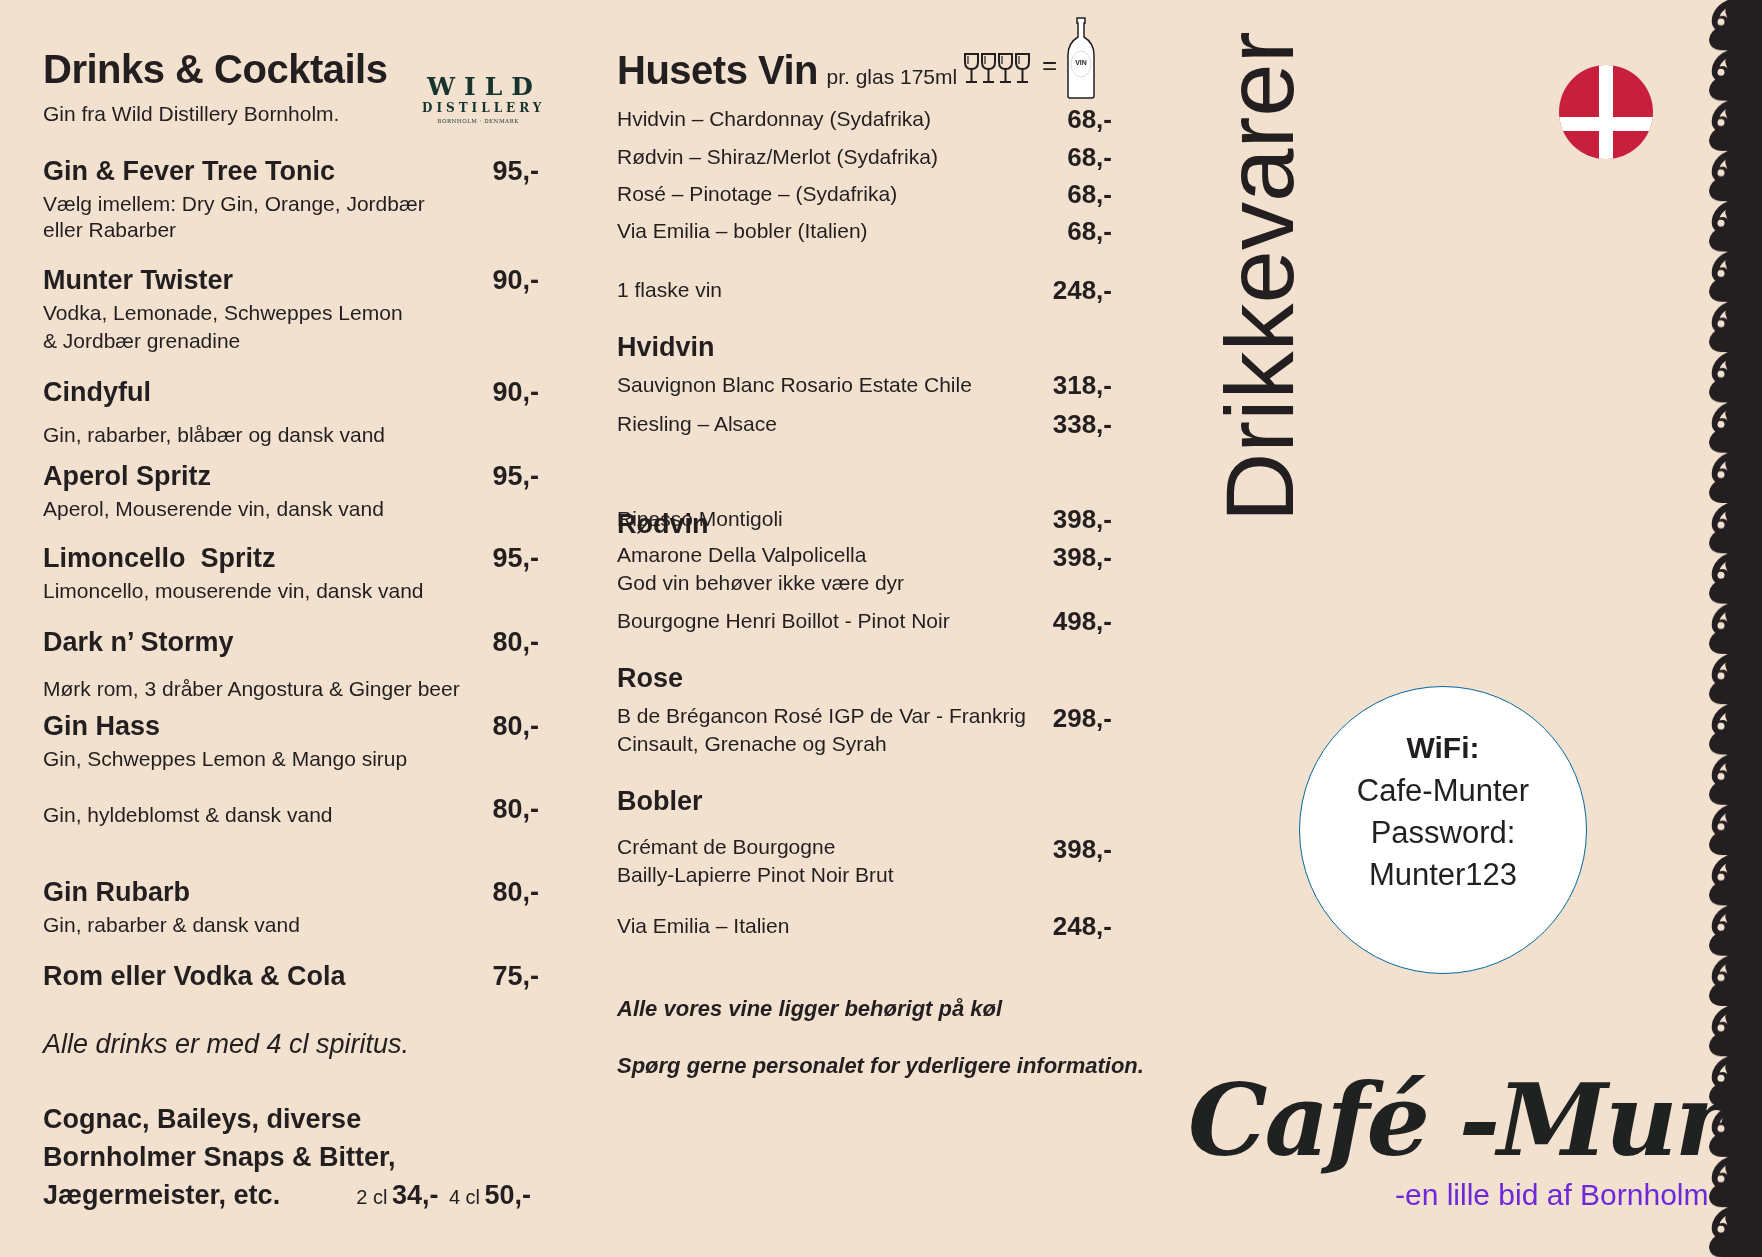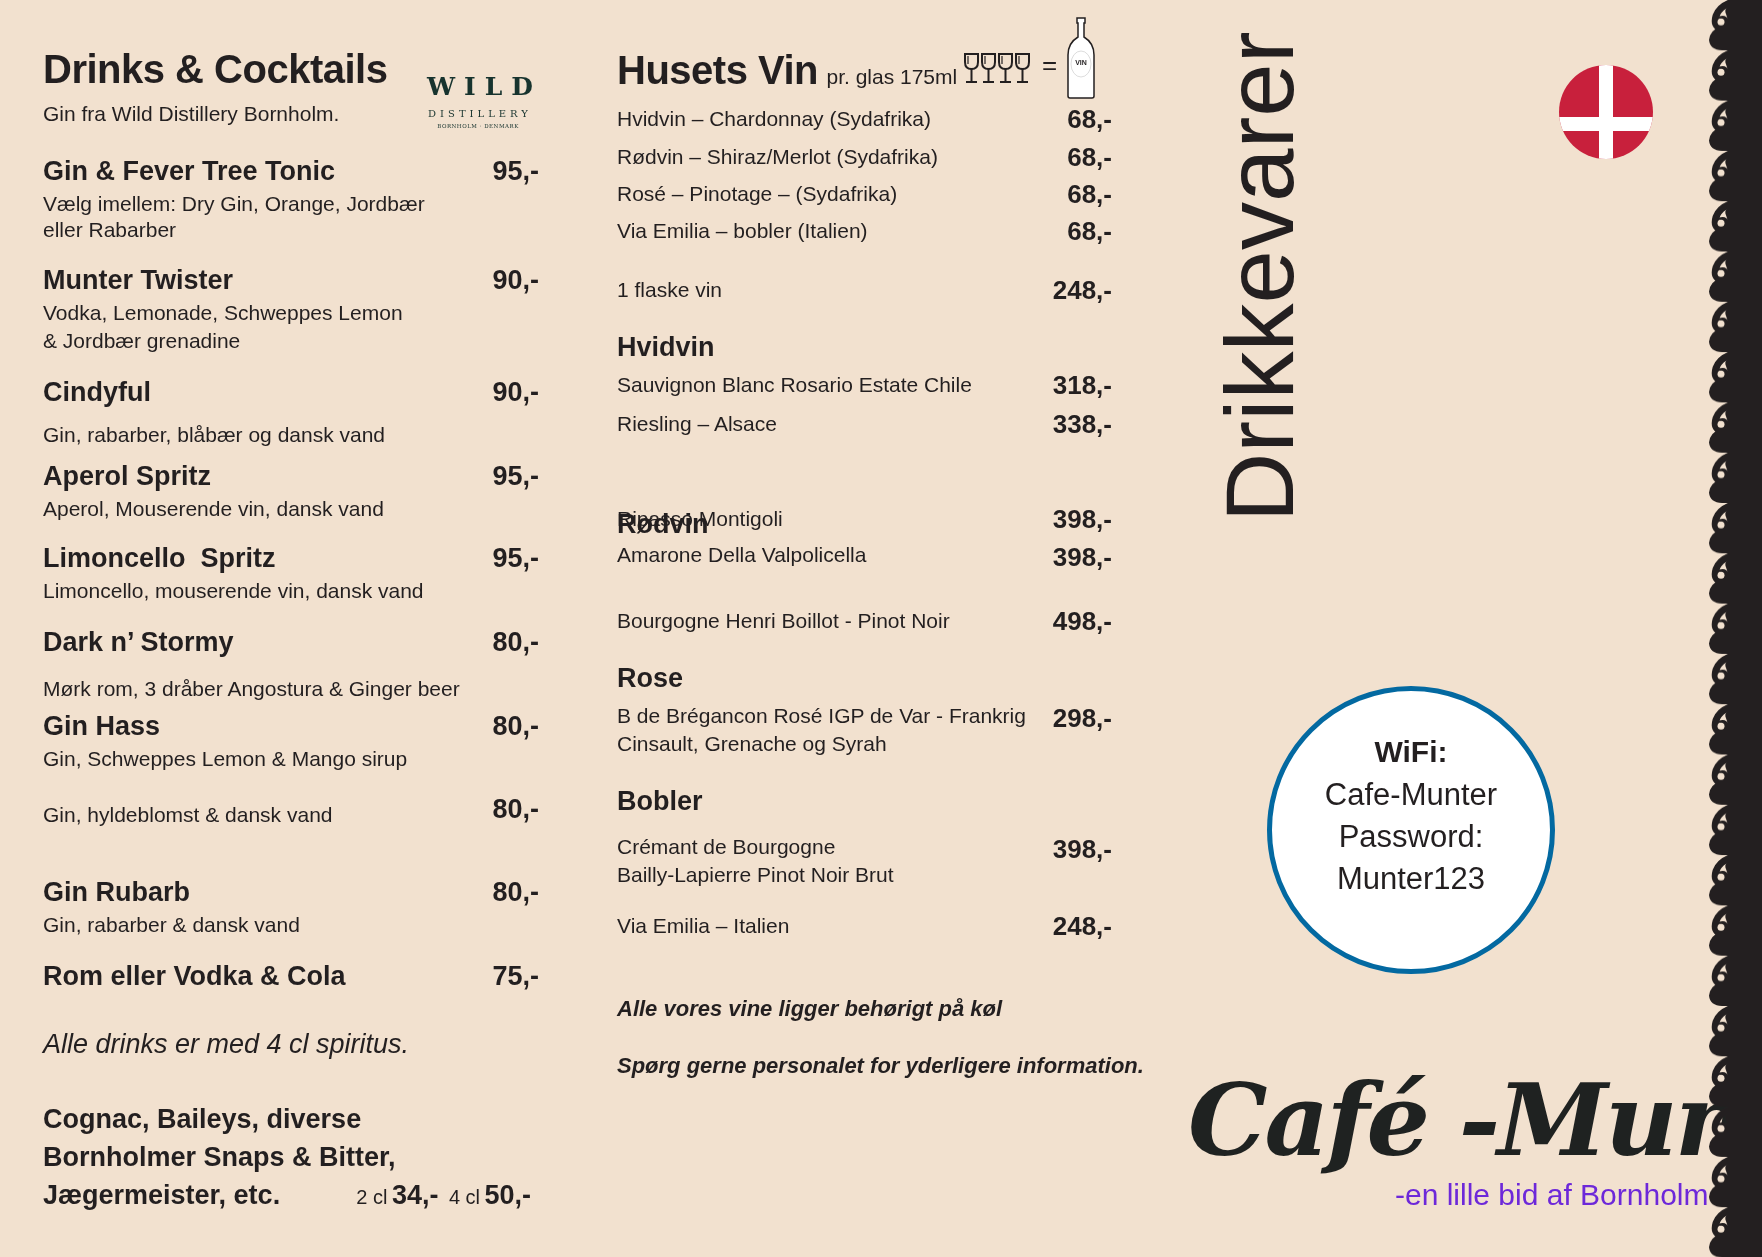--- a/index.html
+++ b/index.html
@@ -31,42 +31,42 @@
     font-size:96px; font-weight:400; line-height:76px; white-space:nowrap; letter-spacing:0px;
   }
   .flag {
     position:absolute; left:1559px; top:65px; width:94px; height:94px; border-radius:50%;
     background:#c8203c; overflow:hidden;
   }
   .flag .v { position:absolute; left:40px; top:0; width:14px; height:100%; background:#fff; }
   .flag .h { position:absolute; left:0; top:52px; width:100%; height:14px; background:#fff; }
 
   .wifi {
-    position:absolute; left:1267px; top:686px; width:288px; height:288px; border-radius:50%;
-    background:#fff; border:5px solid #0369a1; box-sizing:border-box;
+    position:absolute; left:1299px; top:686px; width:288px; height:288px; border-radius:50%;
+    background:#fff; border:1px solid #0369a1; box-sizing:border-box;
     text-align:center;
   }
   .wifi .l1 { position:absolute; width:100%; top:44px; font-weight:700; font-size:30px; }
   .wifi .l2 { position:absolute; width:100%; top:86px; font-size:31px; }
   .wifi .l3 { position:absolute; width:100%; top:128px; font-size:31px; }
   .wifi .l4 { position:absolute; width:100%; top:170px; font-size:31px; }
 
   .logo-script {
     position:absolute; left:1188px; top:1070px;
     font-family:"DejaVu Serif", serif; font-style:italic; font-weight:700;
     font-size:100px; letter-spacing:-3px; line-height:1; white-space:nowrap; color:#1f2221;
   }
   .logo-tag {
     position:absolute; left:1395px; top:1180px;
     font-size:30px; white-space:nowrap; color:#6d28d9; line-height:1;
   }
 
   .wild { position:absolute; left:418px; top:74px; width:120px; text-align:center; color:#17332e; }
   .wild .w1 { font-family:"DejaVu Serif", serif; font-weight:700; font-size:25px; letter-spacing:9px; line-height:1; padding-left:9px;}
-  .wild .w2 { font-family:"DejaVu Serif", serif; font-weight:400; font-size:10px; letter-spacing:4px; line-height:1; margin-top:10px; padding-left:4px;}
+  .wild .w2 { font-family:"DejaVu Serif", serif; font-weight:700; font-size:12px; letter-spacing:4px; line-height:1; margin-top:3px; padding-left:4px;}
   .wild .w3 { font-family:"DejaVu Serif", serif; font-size:5.5px; letter-spacing:0.5px; line-height:1; margin-top:5px; }
 
   .border-bar { position:absolute; left:1735px; top:0; width:27px; height:1257px; background:#231f20; }
   .waves { position:absolute; left:1700px; top:0; width:40px; height:1257px; }
 </style>
 </head>
 <body>
 
 <div class="abs title-lg" style="left:43px; top:49px;">Drinks &amp; Cocktails</div>
 <div class="abs sub" style="left:43px; top:101px;">Gin fra Wild Distillery Bornholm.</div>
@@ -212,20 +212,21 @@
   <div class="price-m">338,-</div>
 </div>
 
 <div class="abs sec" style="left:617px; top:467px;margin-top:44px;">Rødvin</div>
 <div class="row-mid" style="top:508px;">
   <div class="wine">Ripasso Montigoli</div>
   <div class="price-m">398,-</div>
 </div>
 <div class="row-mid" style="top:541px;">
   <div class="wine2">Amarone Della Valpolicella</div>
+  <div class="wine2">God vin behøver ikke være dyr</div>
   <div class="price-m" style="top:3px;">398,-</div>
 </div>
 <div class="row-mid" style="top:610px;">
   <div class="wine">Bourgogne Henri Boillot - Pinot Noir</div>
   <div class="price-m">498,-</div>
 </div>
 
 <div class="abs sec" style="left:617px; top:665px;">Rose</div>
 <div class="row-mid" style="top:702px;">
   <div class="wine2">B de Brégancon Rosé IGP de Var - Frankrig</div>

